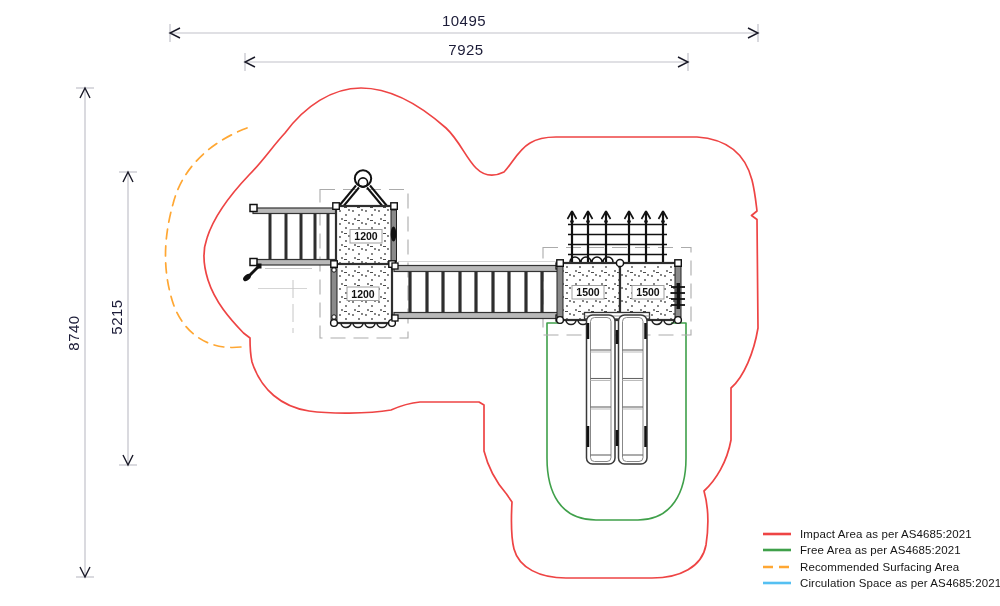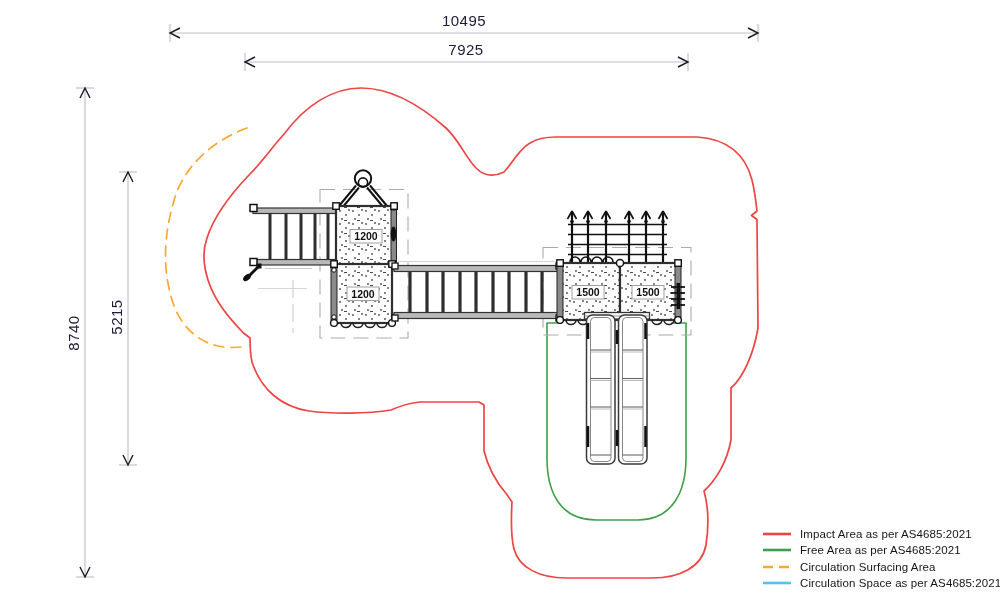--- a/index.html
+++ b/index.html
@@ -305,21 +305,21 @@
   <div class="lgrow">
     <svg width="30" height="6">
       <line x1="1" y1="3" x2="29" y2="3" stroke-width="2.6" stroke="#3fa04a"></line>
     </svg>
     <span class="lglabel">Free Area as per AS4685:2021</span>
   </div>
   <div class="lgrow">
     <svg width="30" height="6">
       <line x1="1" y1="3" x2="29" y2="3" stroke-width="2.6" stroke-dasharray="10 6" stroke="#ffa733"></line>
     </svg>
-    <span class="lglabel">Circulation Surfacing Area</span>
+    <span class="lglabel">Recommended Surfacing Area</span>
   </div>
   <div class="lgrow">
     <svg width="30" height="6">
       <line x1="1" y1="3" x2="29" y2="3" stroke-width="2.6" stroke="#55c0f2"></line>
     </svg>
     <span class="lglabel">Circulation Space as per AS4685:2021</span>
   </div>
 </div>
 
 </body></html>

